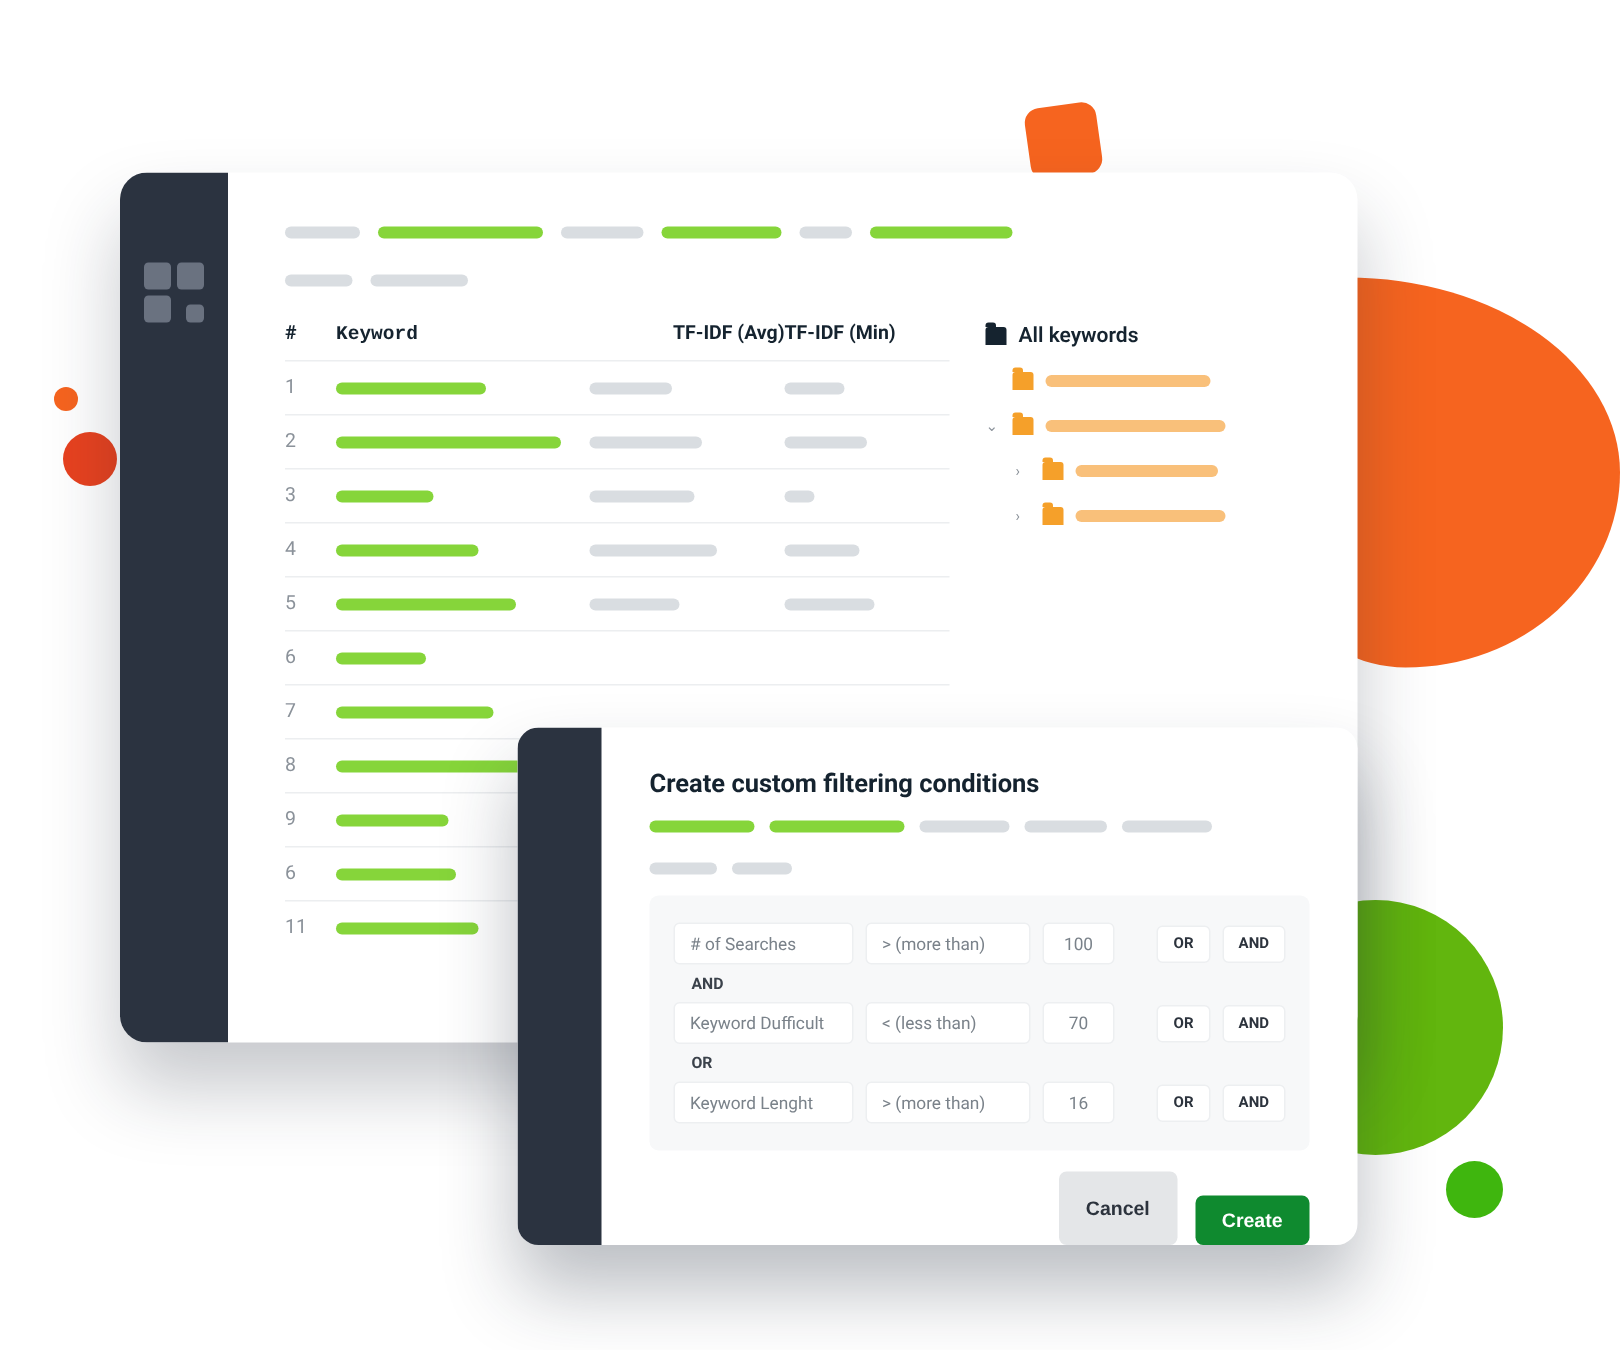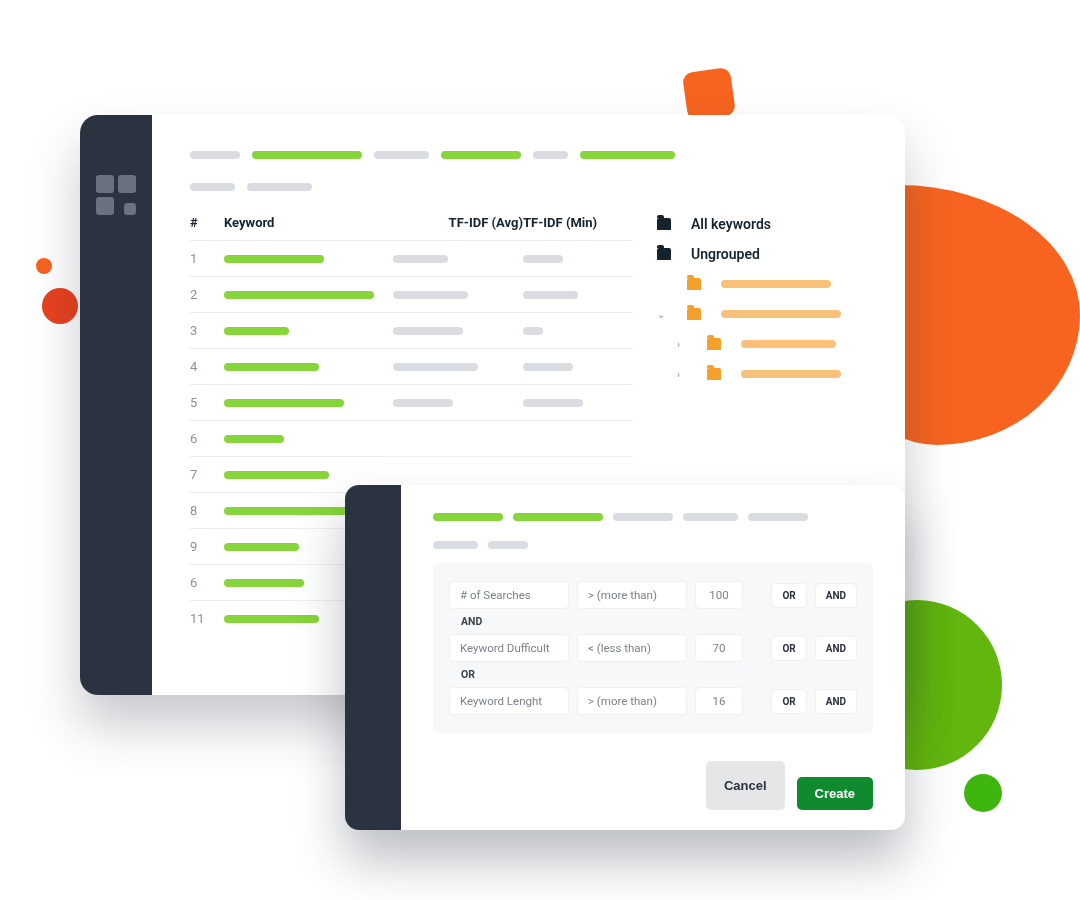--- a/index.html
+++ b/index.html
@@ -38,30 +38,30 @@
   .panel-header {
     background:#f5f6f7; border-radius:6px; padding:18px 24px;
     display:flex; align-items:baseline; gap:10px; margin-top:16px;
   }
   .panel-header h2 { font-size:18px; font-weight:700; color:#15232f;}
   .panel-header .count { color:#8c949c; font-size:14px;}
   .table-wrap { display:flex; gap:24px; margin-top:18px;}
   .kw-table { flex:1;}
   .kw-head { display:flex; font-size:13px; font-weight:700; color:#15232f; padding:6px 0 10px;}
   .col-idx { width:34px;}
-  .col-kw  { flex:1;}
+  .col-kw  { flex:1;font-family:Liberation Mono, monospace;}
   .col-avg { width:130px;text-align:right;}
   .col-min { width:110px;}
   .kw-row { display:flex; align-items:center; height:36px; border-top:1px solid #eceef0; font-size:13px; color:#7e868e;}
   .kw-row .col-idx{ color:#8b929a;}
   .bar { height:8px; border-radius:4px;}
   .bar-green{ background:#86d53a;}
   .bar-grey { background:#d9dde1;}
   .side-tree { width:210px; font-size:14px; color:#15232f;}
-  .tree-item{ display:flex; align-items:center; gap:20px; height:30px;}
+  .tree-item{ display:flex; align-items:center; gap:8px; height:30px;}
   .folder-black{ width:14px; height:12px; background:#15232f; border-radius:2px 2px 0 0; position:relative;}
   .folder-black::before{content:"";position:absolute;top:-3px;left:0;width:7px;height:3px;background:#15232f;border-radius:2px 2px 0 0;}
   .folder-orange{ width:14px; height:12px; background:#f5a02a; border-radius:2px 2px 0 0; position:relative;}
   .folder-orange::before{content:"";position:absolute;top:-3px;left:0;width:7px;height:3px;background:#f5a02a;border-radius:2px 2px 0 0;}
   .tree-bar{ height:8px; border-radius:4px; background:#f9c07a;}
   .chev{ font-size:10px; color:#8b929a; width:10px;}
 
   
   .modal-card{
     position:absolute; top:485px; left:345px; width:560px; height:345px;
@@ -237,24 +237,20 @@
               <div class="col-min"></div>
             </div>
           </div>
       </div>
 
       <div class="side-tree">
         <div class="tree-item">
           <span class="folder-black"></span>
           <span style="font-weight:600">All keywords</span>
         </div>
-        <div class="tree-item">
-          <span class="folder-black"></span>
-          <span style="font-weight:600">Ungrouped</span>
-        </div>
         <div id="tree-items">
             <div class="tree-item" style="padding-left: 0px;">
               <span class="chev"></span>
               <span class="folder-orange"></span>
               <span class="tree-bar" style="width:110px"></span>
             </div>
             <div class="tree-item" style="padding-left: 0px;">
               <span class="chev">⌄</span>
               <span class="folder-orange"></span>
               <span class="tree-bar" style="width:120px"></span>
@@ -271,20 +267,21 @@
             </div>
           </div>
       </div>
     </div>
   </div>
 </div>
 
 <div class="modal-card">
   <div class="modal-sidebar"></div>
   <div class="modal-body">
+    <h3>Create custom filtering conditions</h3>
     <div class="modal-skels">
       <div class="sk sk-green" style="width:70px"></div>
       <div class="sk sk-green" style="width:90px"></div>
       <div class="sk sk-grey" style="width:60px"></div>
       <div class="sk sk-grey" style="width:55px"></div>
       <div class="sk sk-grey" style="width:60px"></div>
       <div style="flex-basis:100%;height:0"></div>
       <div class="sk sk-grey" style="width:45px"></div>
       <div class="sk sk-grey" style="width:40px"></div>
     </div>

